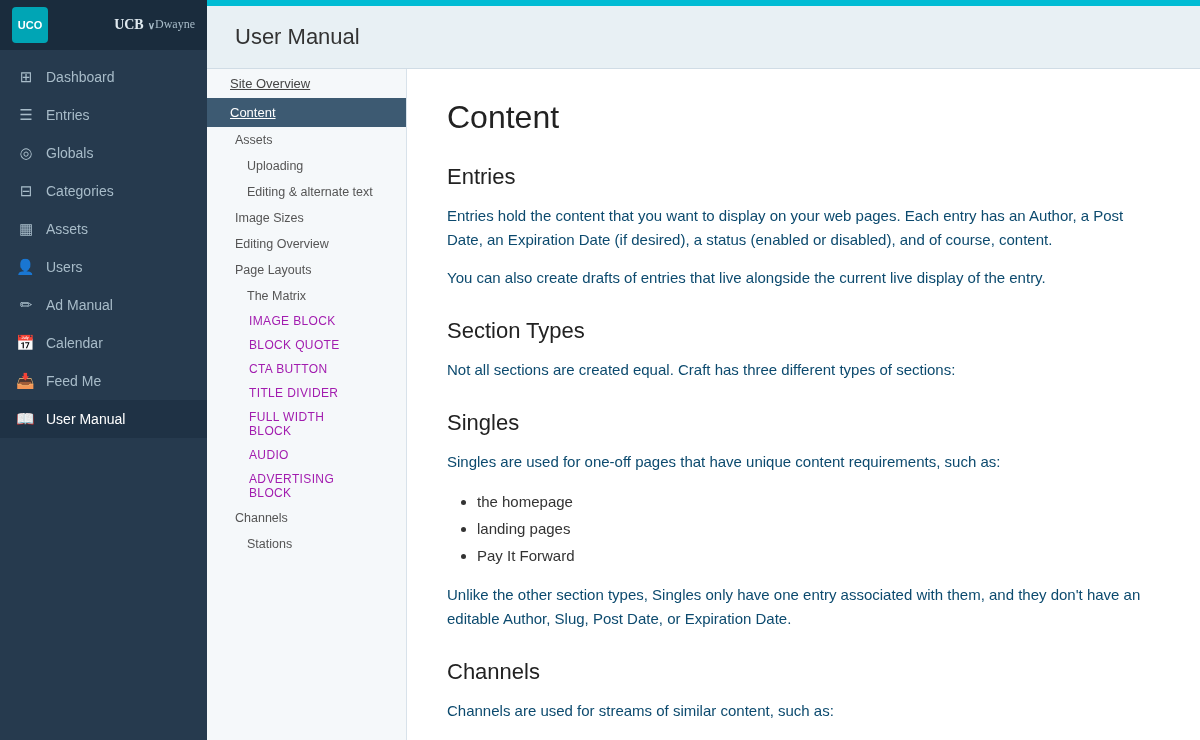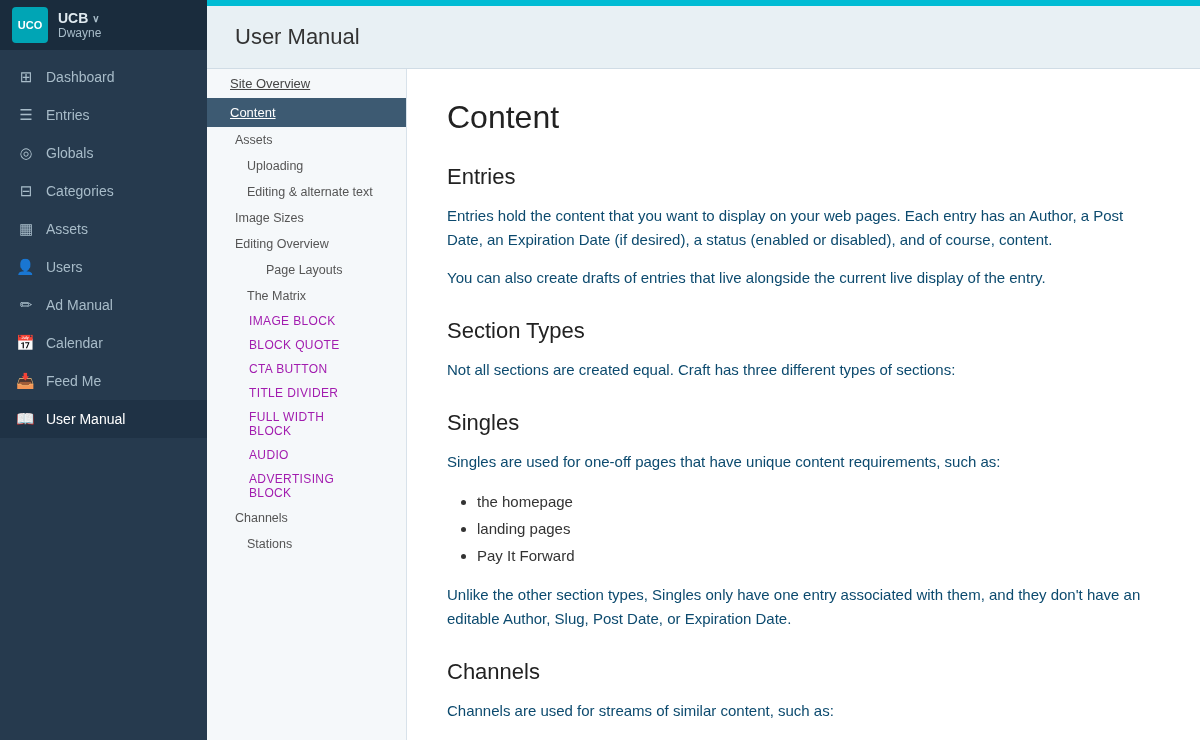--- a/index.html
+++ b/index.html
@@ -16,36 +16,38 @@
       height: 740px;
       overflow: hidden;
     }
     .sidebar-header {
       background: #1a2c3d;
       padding: 10px 12px;
       display: flex;
       align-items: center;
       gap: 10px;
       height: 50px;
+      justify-content: space-between;
     }
     .sidebar-logo {
       width: 36px;
       height: 36px;
       background: #00a5b5;
       border-radius: 4px;
       display: flex;
       align-items: center;
       justify-content: center;
       font-weight: bold;
       color: white;
       font-size: 11px;
     }
     .sidebar-brand {
       display: flex;
-      flex-direction: column;
+      flex-direction: row;
+      font-family: Liberation Serif, serif;
     }
     .sidebar-brand-name {
       color: #e0eaf0;
       font-size: 14px;
       font-weight: 600;
       display: flex;
       align-items: center;
       gap: 4px;
     }
     .sidebar-brand-name .chevron {
@@ -250,21 +252,21 @@
   <div class="content-area">
 
     <div class="toc">
       <div class="toc-item">Site Overview</div>
       <div class="toc-item active">Content</div>
       <div class="toc-sub">Assets</div>
       <div class="toc-sub" style="padding-left: 40px;">Uploading</div>
       <div class="toc-sub" style="padding-left: 40px;">Editing &amp; alternate text</div>
       <div class="toc-sub">Image Sizes</div>
       <div class="toc-sub">Editing Overview</div>
-      <div class="toc-sub" style="padding-left: 59px;">Page Layouts</div>
+      <div class="toc-sub" style="padding-left: 28px;">Page Layouts</div>
       <div class="toc-sub" style="padding-left: 40px;">The Matrix</div>
       <div class="toc-sub2">IMAGE BLOCK</div>
       <div class="toc-sub2">BLOCK QUOTE</div>
       <div class="toc-sub2">CTA BUTTON</div>
       <div class="toc-sub2">TITLE DIVIDER</div>
       <div class="toc-sub2">FULL WIDTH BLOCK</div>
       <div class="toc-sub2">AUDIO</div>
       <div class="toc-sub2">ADVERTISING BLOCK</div>
       <div class="toc-sub">Channels</div>
       <div class="toc-sub" style="padding-left: 40px;">Stations</div>

